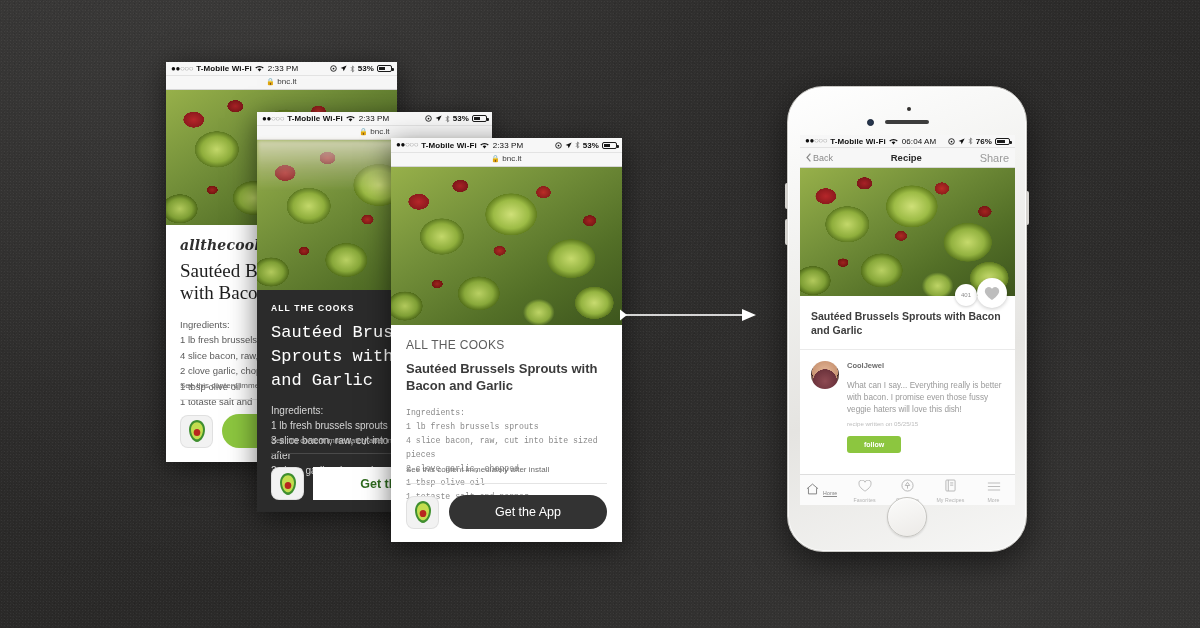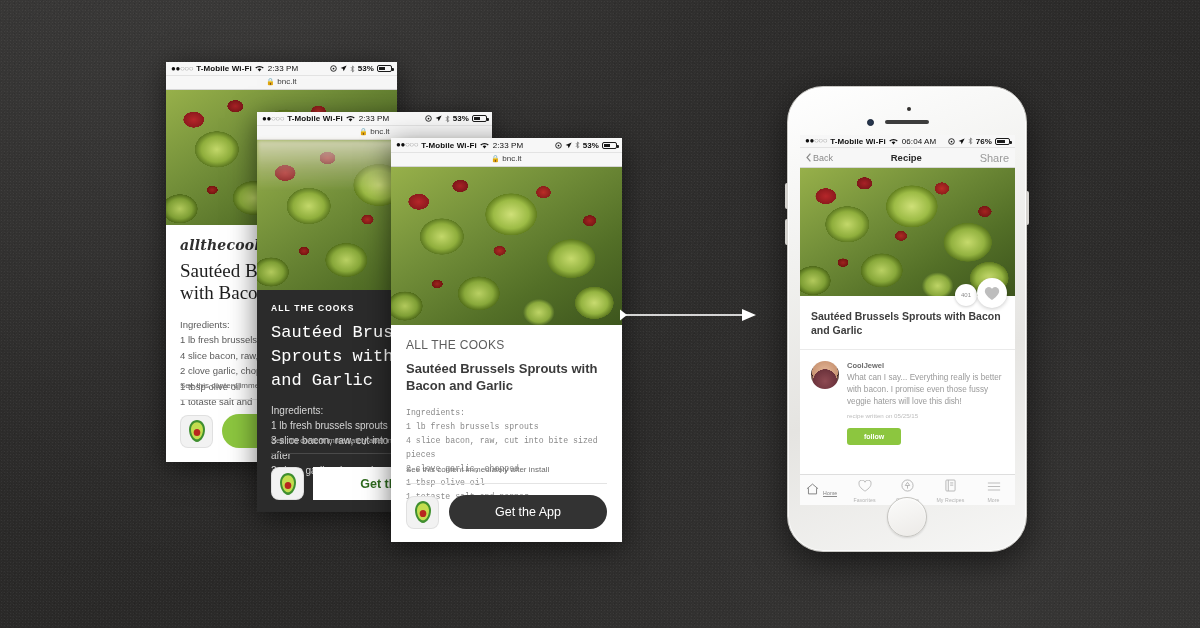--- a/index.html
+++ b/index.html
@@ -207,21 +207,21 @@
   #screen .comment{display:flex;gap:8px;padding:11px 11px 0;}
   .avatar{
     width:28px;height:28px;border-radius:50%;flex:0 0 auto;
     background:
       radial-gradient(circle at 50% 72%, #8e4a52 0%, #6c333c 48%, rgba(0,0,0,0) 49%),
       radial-gradient(circle at 50% 40%, #e6b99a 0%, #c99473 58%, rgba(0,0,0,0) 59%),
       radial-gradient(circle at 50% 16%, #4a2a26 0%, #31201e 60%, rgba(0,0,0,0) 61%),
       linear-gradient(160deg,#8c6a5e,#5c423b);
   }
   .cm-user{font-size:7.5px;font-weight:700;color:#6a6a6a;}
-  .cm-text{font-size:8.2px;line-height:1.45;color:#9a9a9a;margin-top:2px;}
+  .cm-text{font-size:8.2px;line-height:1.45;color:#9a9a9a;margin-top:10px;}
   .cm-date{font-size:6.2px;color:#bdbdbd;margin-top:4px;}
   .follow{
     margin:9px 0 0 47px;width:54px;height:17px;border-radius:3px;background:#8cc63f;
     display:flex;align-items:center;justify-content:center;
     font-size:7px;font-weight:700;color:#ffffff;
   }
   #screen .tabbar{
     position:absolute;left:0;right:0;bottom:0;height:30px;
     background:#fbfbfb;border-top:1px solid #dedede;
     display:flex;align-items:center;

